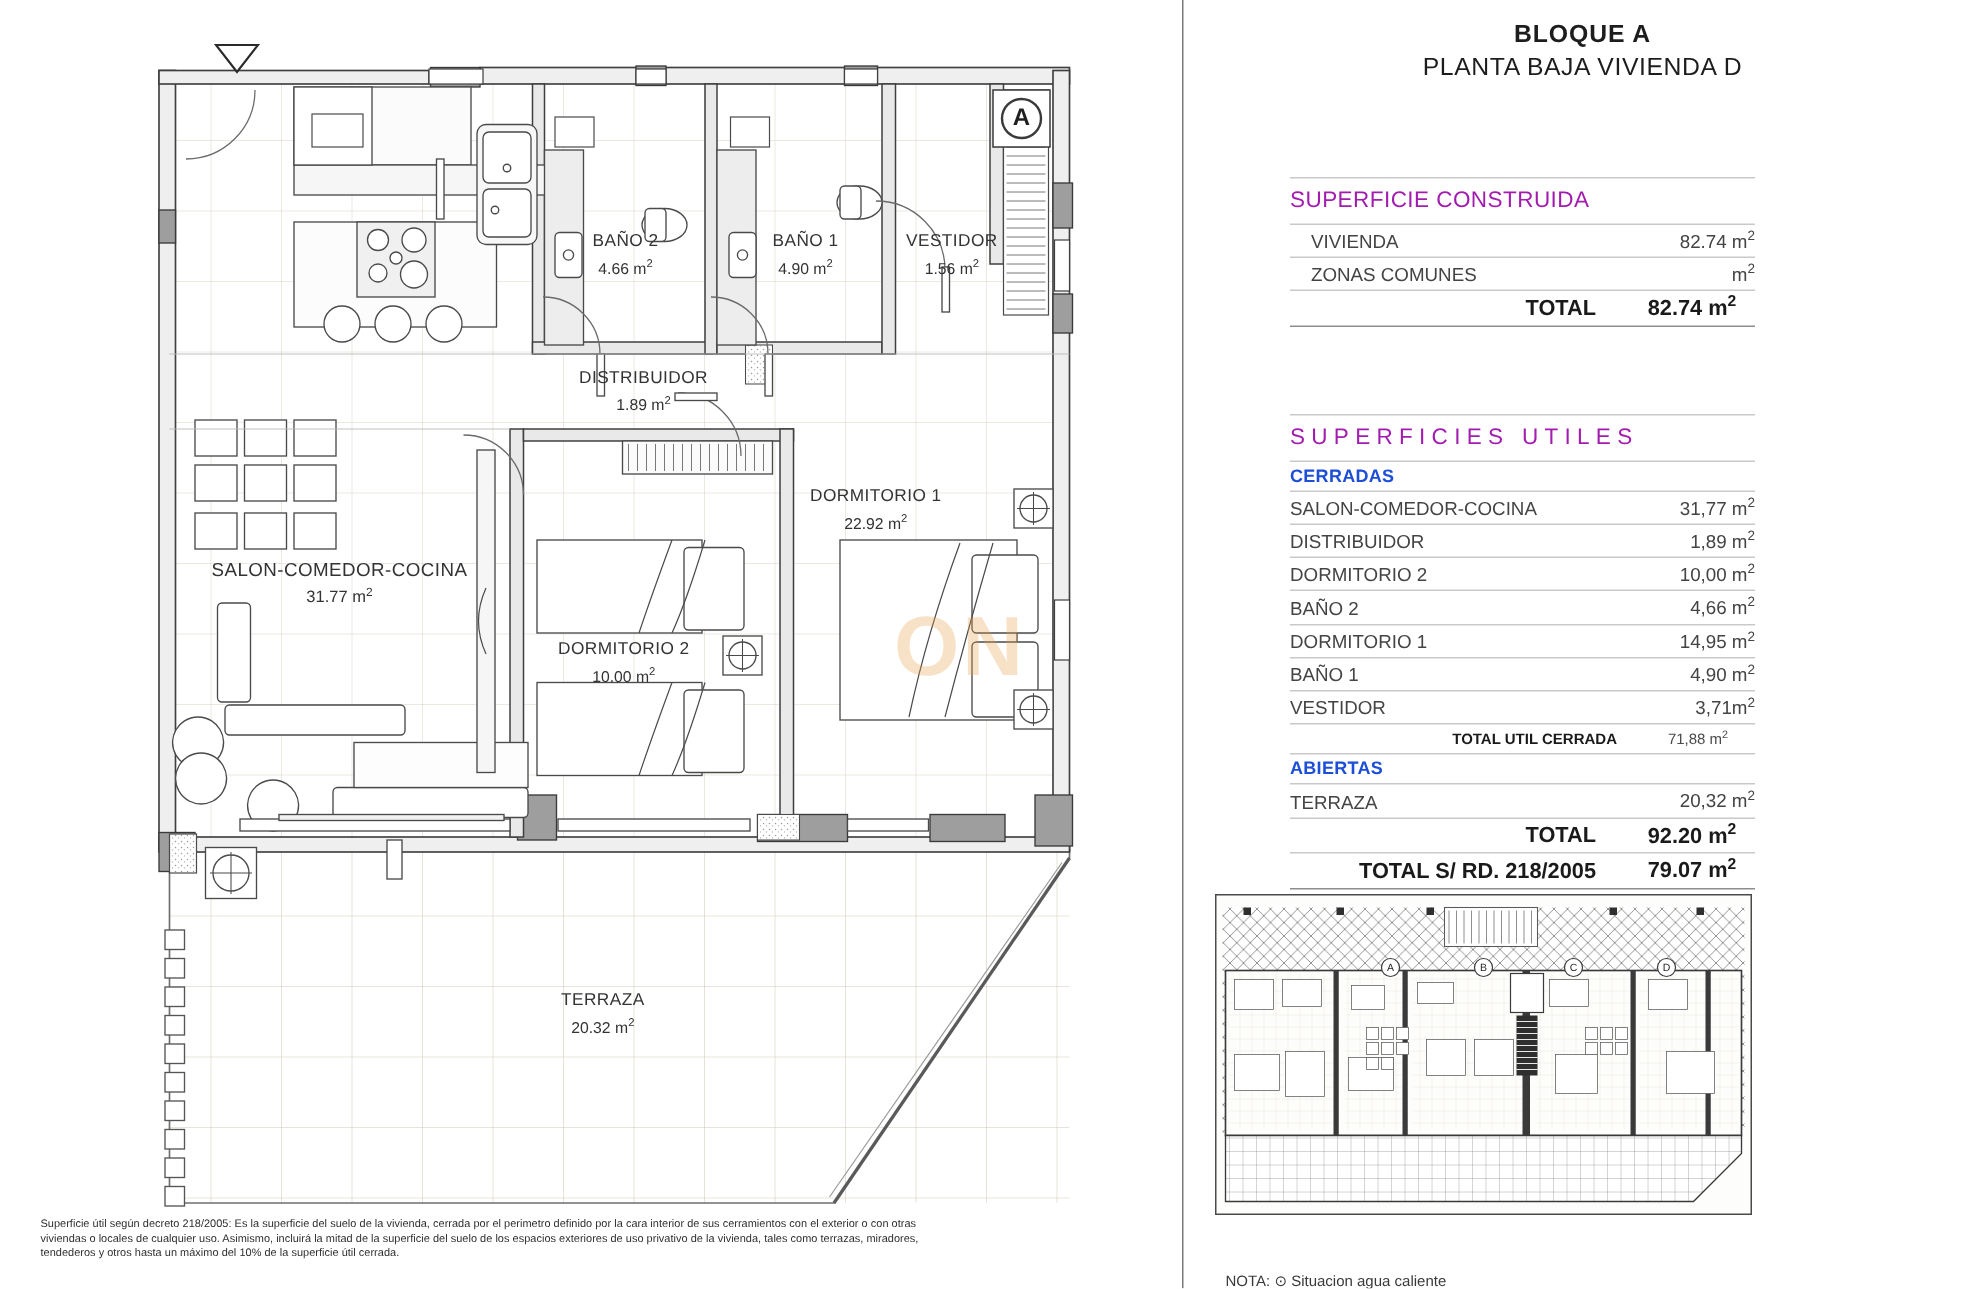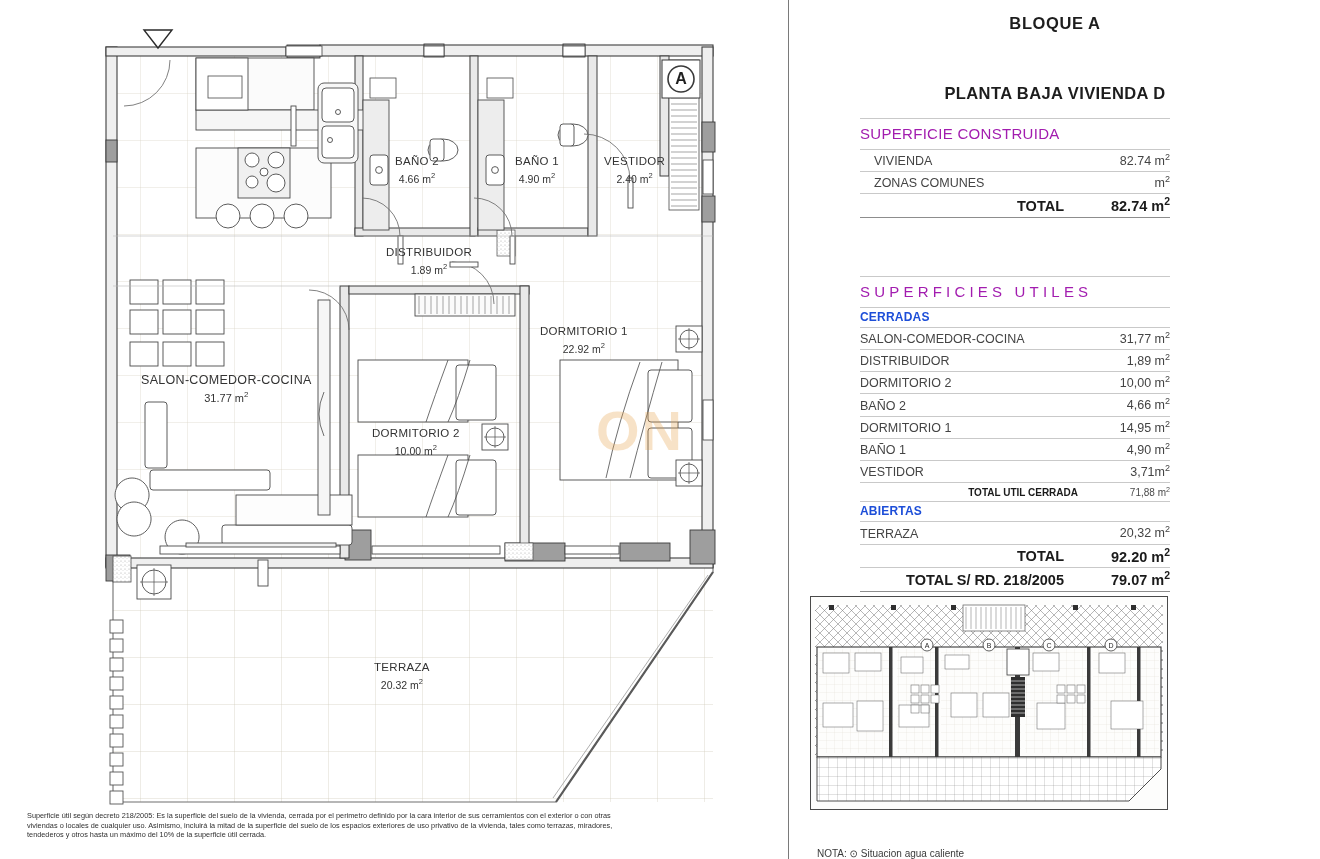--- a/index.html
+++ b/index.html
@@ -45,25 +45,24 @@
   }
   .title-line1 {
     font-size: 16.5px;
     font-weight: bold;
     letter-spacing: 0.6px;
     color: #1d1d1d;
     line-height: 22px;
   }
   .title-line2 {
     font-size: 16.5px;
-    font-weight: bold;
+    font-weight: normal;
     letter-spacing: 0.4px;
     color: #1d1d1d;
     line-height: 22px;
-    margin-top: 48px;
   }
 
   
   .tbl {
     position: absolute;
     width: 310px;
     left: 80px;
   }
   .tbl .rule {
     height: 1px;
@@ -84,21 +83,21 @@
 
   .row {
     display: flex;
     align-items: baseline;
     justify-content: space-between;
     padding: 2px 0 3px 0;
     font-size: 12.5px;
     color: #444;
   }
   .row .lab { white-space: nowrap; }
-  .row .val { white-space: nowrap; text-align: right; }
+  .row .val { white-space: nowrap; text-align: center; }
   .row.indent .lab { padding-left: 14px; }
   .row.total {
     font-weight: bold;
     font-size: 14.5px;
     color: #1a1a1a;
     justify-content: flex-end;
   }
   .row.total .lab { padding-right: 22px; }
   .row.total .val { min-width: 84px; }
   .row.subtotal {
@@ -461,21 +460,21 @@
     <div class="plan-label" style="left:395px; top:155px;">
       <span class="nm">BAÑO 2</span>
       <span class="ar"><span>4.66 m</span><span class="unit-sup">2</span></span>
     </div>
     <div class="plan-label" style="left:515px; top:155px;">
       <span class="nm">BAÑO 1</span>
       <span class="ar"><span>4.90 m</span><span class="unit-sup">2</span></span>
     </div>
     <div class="plan-label" style="left:604px; top:155px;">
       <span class="nm">VESTIDOR</span>
-      <span class="ar"><span>2.40 m</span><span class="unit-sup">2</span></span>
+      <span class="ar"><span>1.56 m</span><span class="unit-sup">2</span></span>
     </div>
     <div class="plan-label" style="left:386px; top:246px;">
       <span class="nm">DISTRIBUIDOR</span>
       <span class="ar"><span>1.89 m</span><span class="unit-sup">2</span></span>
     </div>
     <div class="plan-label" style="left:540px; top:325px;">
       <span class="nm">DORMITORIO 1</span>
       <span class="ar"><span>22.92 m</span><span class="unit-sup">2</span></span>
     </div>
     <div class="plan-label" style="left:372px; top:427px;">

